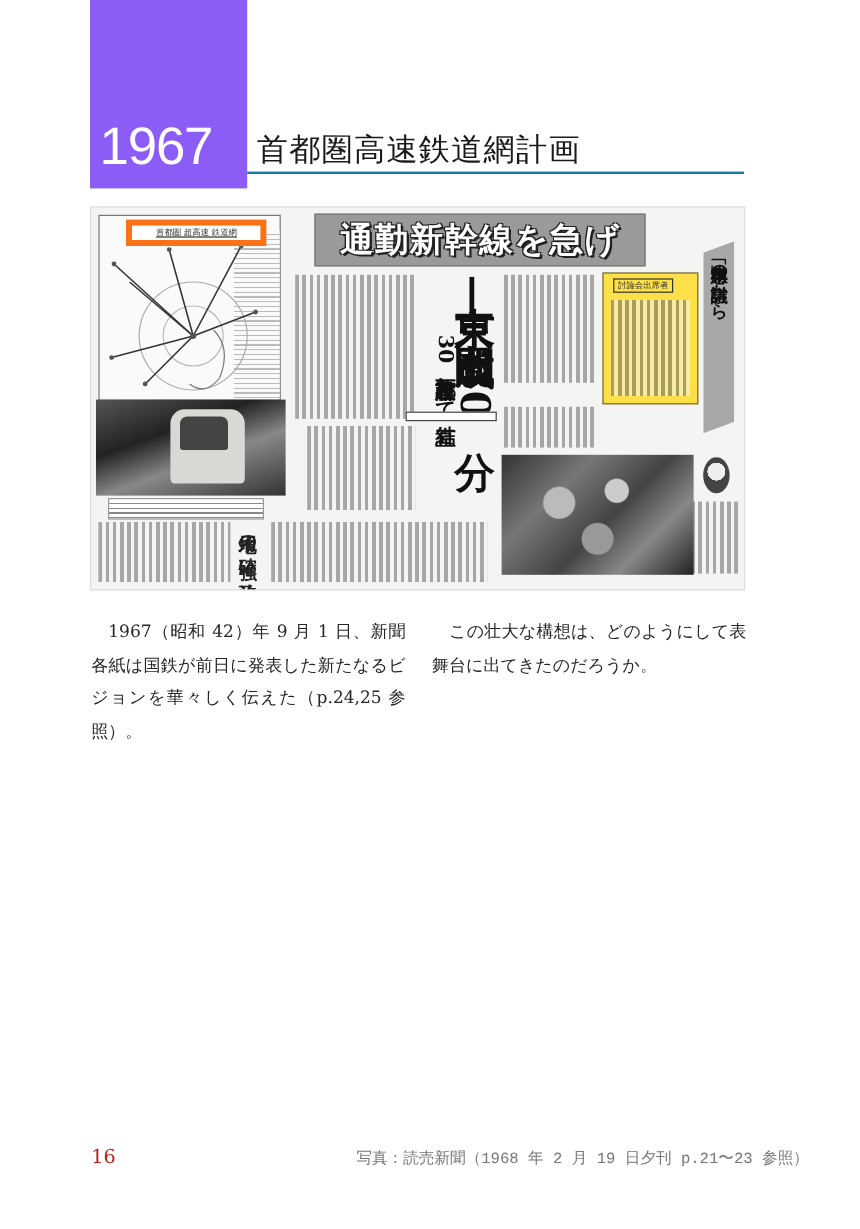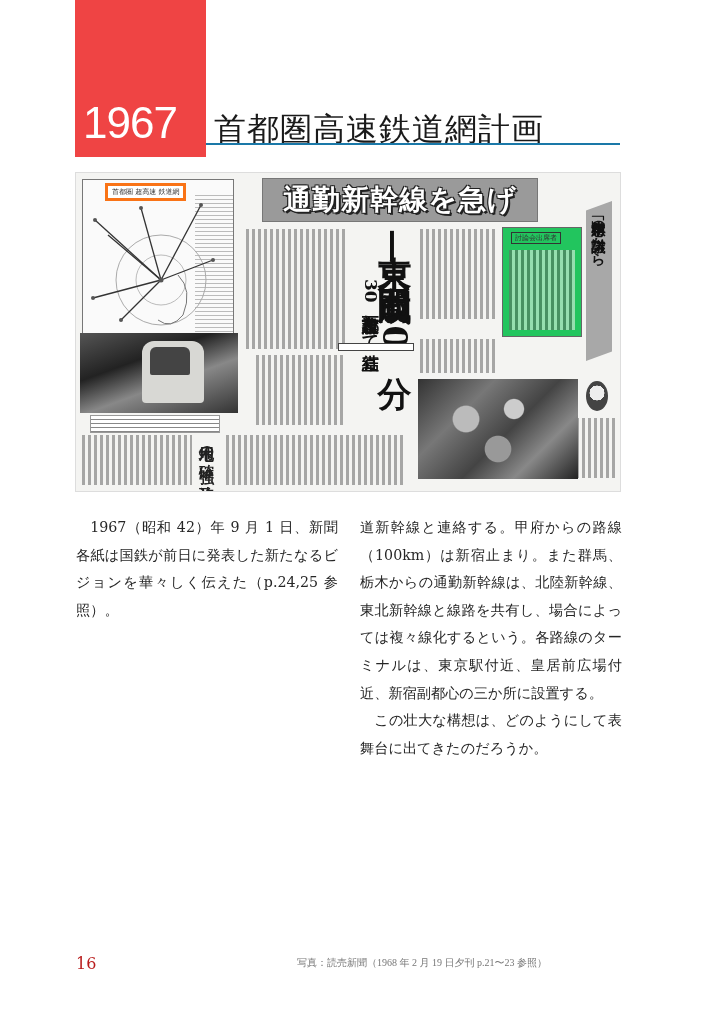--- a/index.html
+++ b/index.html
@@ -1,51 +1,52 @@
 <!DOCTYPE html>
 <html><head>
   <meta charset="utf-8">
   <style>
     * { box-sizing: border-box; margin: 0; padding: 0; }
     html, body { width: 717px; height: 1024px; background: #ffffff; overflow: hidden; }
     body { position: relative; font-family: "DejaVu Serif", "Liberation Serif", serif; color: #222; }
 
     .year-block {
       position: absolute; left: 75px; top: 0; width: 131px; height: 157px;
-      background: #ef4444;
+      background: #8b5cf6;
     }
     .year-text {
       position: absolute; left: 8px; bottom: 12px;
       font-family: "Liberation Sans", "DejaVu Sans", sans-serif;
       font-size: 44px; color: #ffffff; letter-spacing: -1px; line-height: 1;
     }
     .title-rule {
       position: absolute; left: 206px; top: 143px; width: 414px; height: 2px;
       background: #1a78a8;
     }
     .page-title {
       position: absolute; left: 214px; top: 110px;
       font-family: "DejaVu Sans", "Liberation Sans", sans-serif;
-      font-size: 32px; color: #1a1a1a; letter-spacing: 1px; line-height: 1.2;
+      font-size: 26px; color: #1a1a1a; letter-spacing: 1px; line-height: 1.2;
     }
 
     
     .clipping {
       position: absolute; left: 75px; top: 172px; width: 546px; height: 320px;
       background: #f4f4f2; overflow: hidden;
       border: 1px solid #ddd;
     }
     .map-panel {
       position: absolute; left: 6px; top: 6px; width: 152px; height: 155px;
       background: #fafafa; border: 1px solid #777;
     }
     .map-title {
-      position: absolute; left: 22px; top: 3px; padding: 1px 4px;
-      border: 3px solid #f97316; font-size: 7px; background: #fff; color: #333;
+      position: absolute; left: 22px; top: 3px; padding: 1px 20px;
+      border: 5px solid #f97316; font-size: 7px; background: #fff; color: #333;
       font-family: "DejaVu Sans", sans-serif;
+      text-decoration: underline;
     }
     .map-sea {
       position: absolute; right: 0; top: 12px; width: 38px; height: 140px;
       background: repeating-linear-gradient(0deg, #bbb 0 1px, #fafafa 1px 4px);
     }
     .map-svg { position: absolute; left: 0; top: 0; }
     .train-photo {
       position: absolute; left: 4px; top: 160px; width: 158px; height: 80px;
       background: linear-gradient(160deg, #555 0%, #222 35%, #888 60%, #333 100%);
     }
@@ -88,21 +89,21 @@
       position: absolute; left: 510px; top: 28px; width: 26px; height: 160px;
       background: #a8a8a8; clip-path: polygon(0 6%, 100% 0, 100% 94%, 0 100%);
       display: flex; justify-content: center; padding-top: 10px;
     }
     .side-banner-text {
       writing-mode: vertical-rl; font-family: "DejaVu Sans", sans-serif;
       font-weight: bold; font-size: 14px; color: #111; line-height: 1;
     }
     .table-box {
       position: absolute; left: 426px; top: 54px; width: 80px; height: 110px;
-      border: 1px solid #666; background: #22c55e;
+      border: 1px solid #666; background: #fde047;
     }
     .table-box-title {
       position: absolute; left: 8px; top: 4px; font-size: 7px; border: 1px solid #333;
       padding: 0 3px; font-family: "DejaVu Sans", sans-serif; color:#333;
     }
     .aerial-photo {
       position: absolute; left: 342px; top: 206px; width: 160px; height: 100px;
       background:
         radial-gradient(circle at 30% 40%, #bbb 0 10%, transparent 11%),
         radial-gradient(circle at 60% 30%, #ccc 0 8%, transparent 9%),
@@ -128,22 +129,22 @@
     .para { text-indent: 1em; }
     .para.noindent { text-indent: 0; }
     .bold { font-weight: bold; }
 
     .page-number {
       position: absolute; left: 76px; top: 954px;
       font-size: 16px; color: #b91c1c;
     }
     .photo-credit {
       position: absolute; left: 297px; top: 956px;
-      font-family: Liberation Serif, serif;
-      font-size: 10px; color: #777;
+      font-family: Liberation Mono, monospace;
+      font-size: 13px; color: #777;
     }
   </style>
 </head>
 <body>
 
 <div class="year-block">
   <span class="year-text">1967</span>
 </div>
 <div class="page-title">首都圏高速鉄道網計画</div>
 <div class="title-rule"></div>
@@ -213,18 +214,17 @@
 
   <div class="aerial-photo"></div>
   <div class="portrait"></div>
 </div>
 
 <div class="body-col left">
   <p class="para">1967（昭和 42）年 9 月 1 日、新聞各紙は国鉄が前日に発表した新たなるビジョンを華々しく伝えた（p.24,25 参照）。</p>
 </div>
 
 <div class="body-col right">
-  <p class="para noindent">道新幹線と連絡する。甲府からの路線（100km）は新宿止まり。また群馬、栃木からの通勤新幹線は、北陸新幹線、東北新幹線と線路を共有し、場合によっては複々線化するという。各路線のターミナルは、東京駅付近、皇居前広場付近、新宿副都心の三か所に設置する。</p>
   <p class="para">この壮大な構想は、どのようにして表舞台に出てきたのだろうか。</p>
 </div>
 
 <div class="page-number">16</div>
 <div class="photo-credit">写真：読売新聞（1968 年 2 月 19 日夕刊 p.21〜23 参照）</div>
 
 </body></html>

